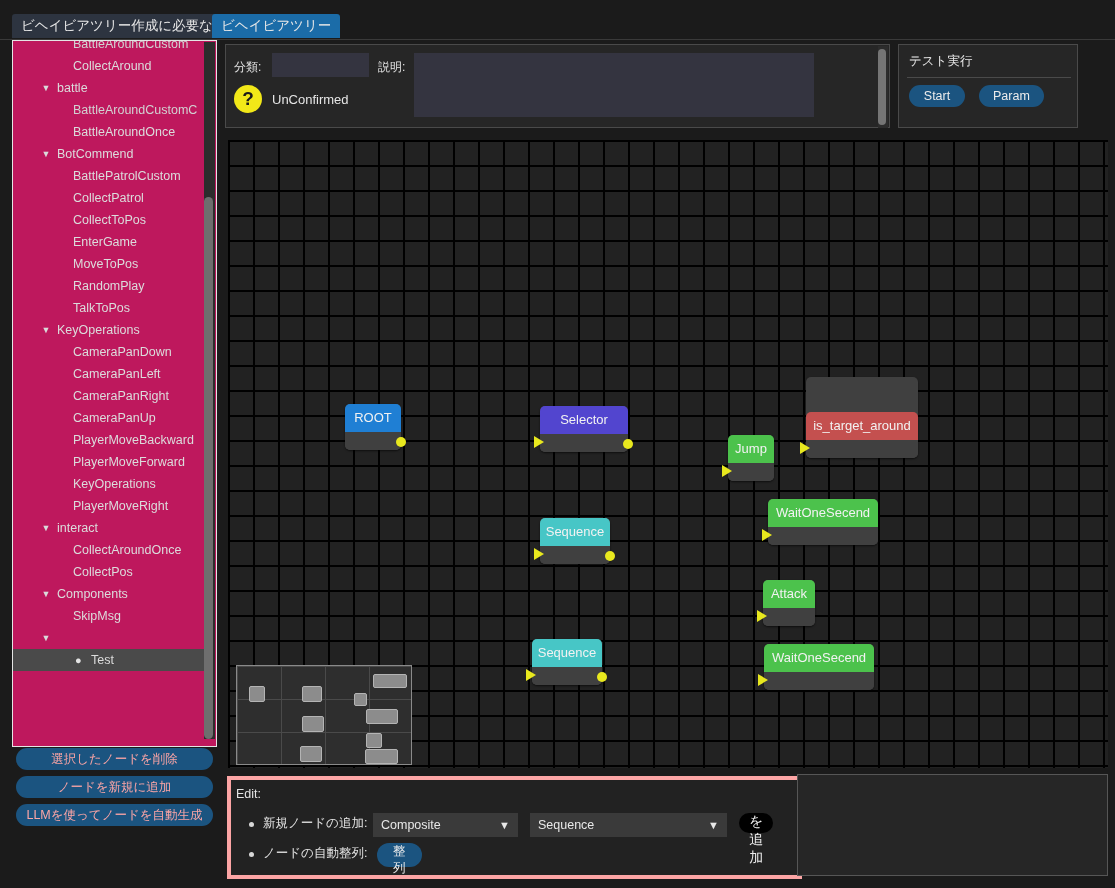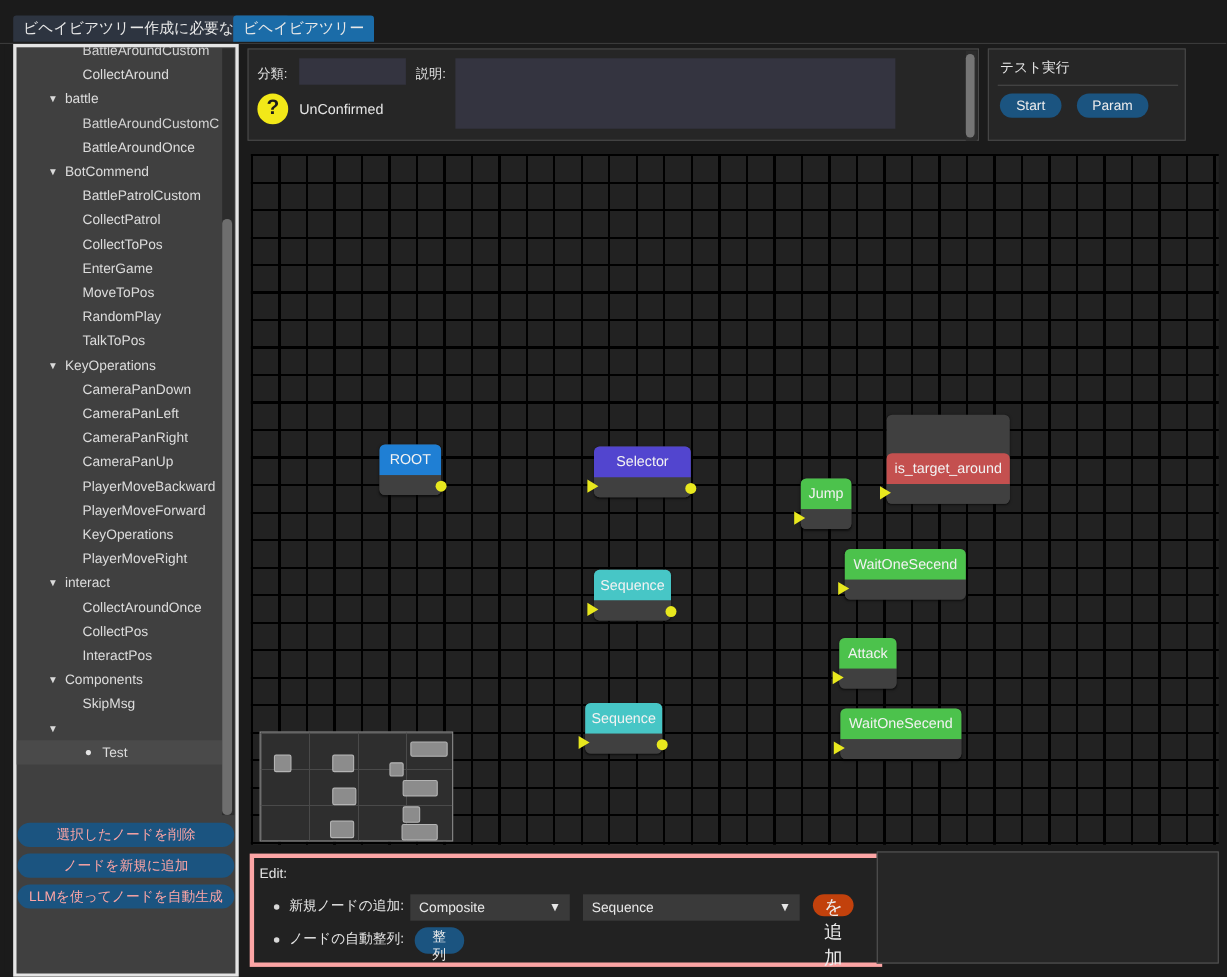--- a/index.html
+++ b/index.html
@@ -36,23 +36,23 @@
   .tab.t2 { left: 212px; background: #1b6ca8; }
 
   
   .sidebar {
     position: absolute; left: 4px; top: 40px;
     width: 213px; height: 844px;
     background: #1b1b1b;
   }
   .tree-wrap {
     position: absolute; left: 8px; top: 0px;
-    width: 205px; height: 848px;
-    background: #404040;
-    border: 3px solid #e5e5e5;
+    width: 205px; height: 707px;
+    background: #be185d;
+    border: 1px solid #e5e5e5;
     overflow: hidden;
   }
   .tree-inner {
     position: relative;
     width: 195px;
     padding-top: 0px;
   }
   .tree-row {
     position: relative;
     height: 22px;
@@ -284,22 +284,22 @@
   }
   .sel-box .arrow {
     position: absolute; right: 8px; top: 0;
     line-height: 24px; font-size: 11px; color: #e8e8e8;
   }
   #sel-composite { left: 124px; width: 145px; }
   #sel-sequence  { left: 281px; width: 197px; }
   .add-btn {
     position: absolute; left: 490px; top: -5px;
     height: 20px; padding: 0 10px;
-    background: #c2410c; border: none; border-radius: 12px;
-    color: #ececec; font-size: 17px;
+    background: #000000; border: none; border-radius: 12px;
+    color: #ececec; font-size: 14px;
     font-family: "Liberation Sans", sans-serif;
     cursor: pointer;
   }
   .align-btn {
     position: absolute; left: 128px; top: -5px;
     height: 24px; padding: 0 16px;
     background: #1b5480; border: none; border-radius: 12px;
     color: #ececec; font-size: 12.5px;
     font-family: "Liberation Sans", sans-serif;
     cursor: pointer;
@@ -344,21 +344,20 @@
           <div class="tree-row lv1"><span class="label">CameraPanLeft</span></div>
           <div class="tree-row lv1"><span class="label">CameraPanRight</span></div>
           <div class="tree-row lv1"><span class="label">CameraPanUp</span></div>
           <div class="tree-row lv1"><span class="label">PlayerMoveBackward</span></div>
           <div class="tree-row lv1"><span class="label">PlayerMoveForward</span></div>
           <div class="tree-row lv1"><span class="label">KeyOperations</span></div>
           <div class="tree-row lv1"><span class="label">PlayerMoveRight</span></div>
           <div class="tree-row lv0"><span class="caret">▼</span><span class="label">interact</span></div>
           <div class="tree-row lv1"><span class="label">CollectAroundOnce</span></div>
           <div class="tree-row lv1"><span class="label">CollectPos</span></div>
-          <div class="tree-row lv1"><span class="label">InteractPos</span></div>
           <div class="tree-row lv0"><span class="caret">▼</span><span class="label">Components</span></div>
           <div class="tree-row lv1"><span class="label">SkipMsg</span></div>
           <div class="tree-row lv0"><span class="caret">▼</span><span class="label"></span></div>
           <div class="tree-row sel"><span class="bullet">●</span><span class="label">Test</span></div>
         </div>
       <div class="tree-scroll-track">
         <div class="tree-scroll-thumb"></div>
       </div>
     </div>
     <button class="side-btn b1">選択したノードを削除</button>

